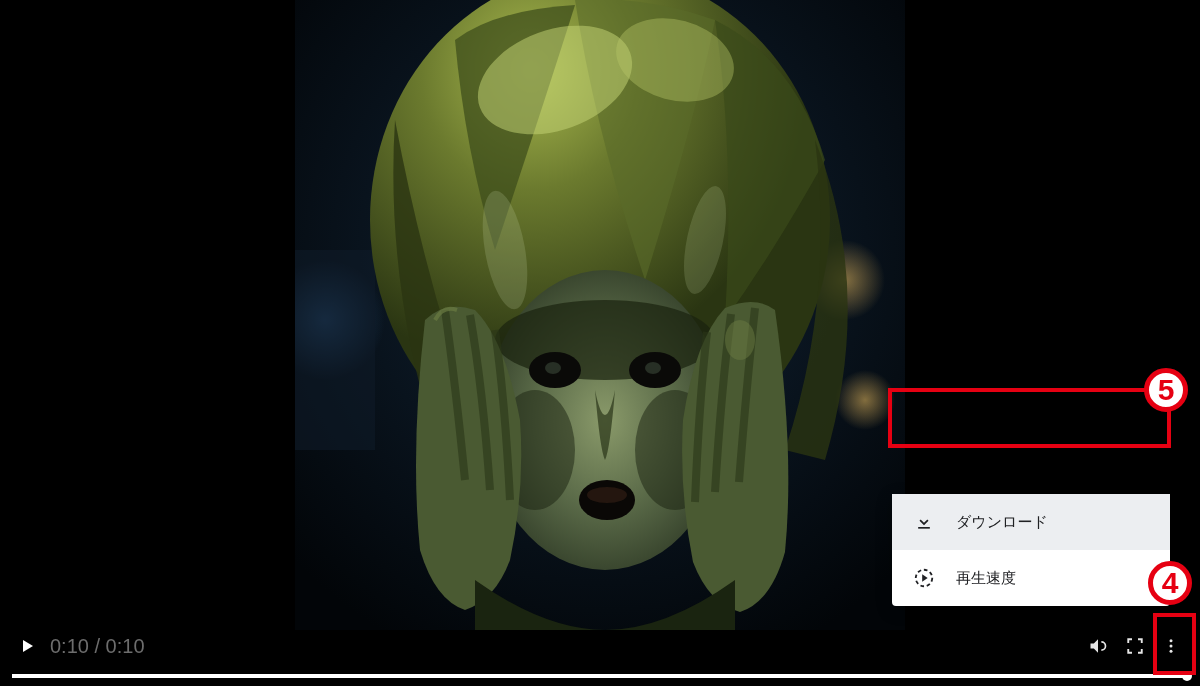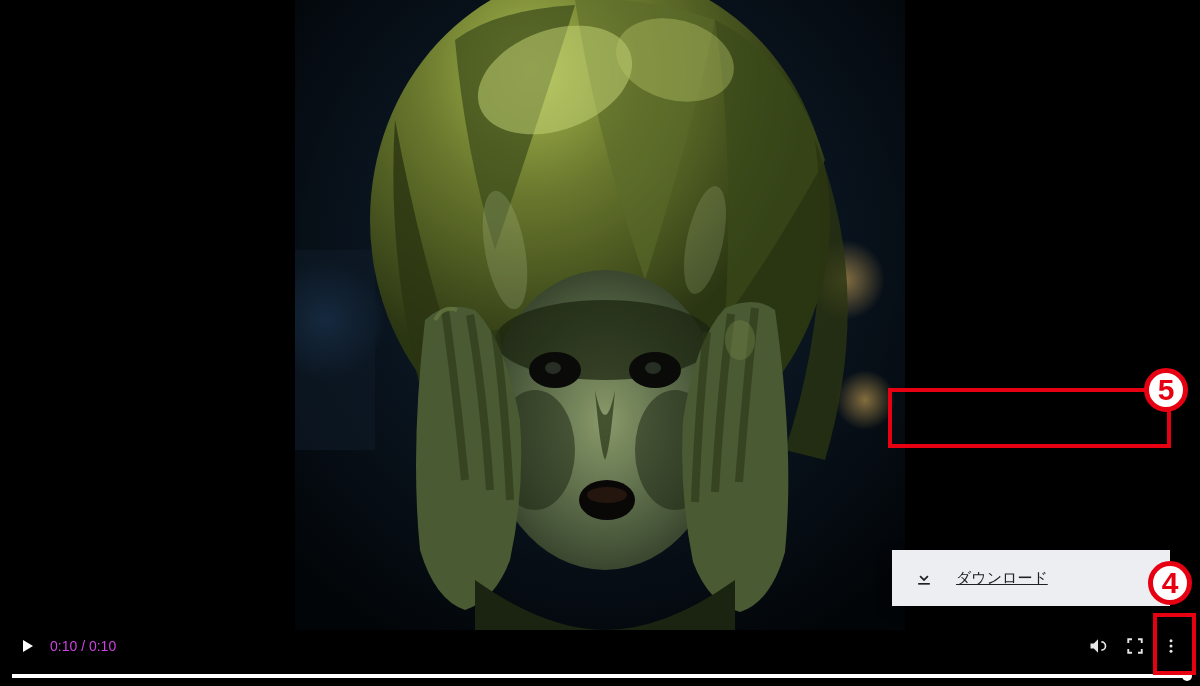--- a/index.html
+++ b/index.html
@@ -47,22 +47,22 @@
       padding: 0 20px 24px 20px;
     }
     .play-btn {
       color: #fff;
       cursor: pointer;
       display: flex;
       align-items: center;
       margin-right: 14px;
     }
     .time-label {
-      color: #d946ef;
-      font-size: 14px;
+      color: #737373;
+      font-size: 20px;
       opacity: 0.95;
     }
     .controls-spacer {
       flex: 1;
     }
     .icon-btn {
       color: #fff;
       opacity: 0.9;
       cursor: pointer;
       margin-left: 18px;
@@ -99,21 +99,20 @@
     .menu-item {
       display: flex;
       align-items: center;
       padding: 16px 20px;
       cursor: pointer;
       font-size: 15px;
       color: #202124;
     }
     .menu-item.highlighted {
       background: #eceef1;
-      text-decoration: underline;
     }
     .menu-icon {
       width: 24px;
       height: 24px;
       margin-right: 20px;
       display: flex;
       align-items: center;
       justify-content: center;
       color: #202124;
     }
@@ -281,20 +280,29 @@
 <div class="context-menu">
   <div class="menu-item highlighted">
     <span class="menu-icon">
       <svg width="20" height="20" viewBox="0 0 24 24" fill="currentColor">
         <path d="M12 3v10l-4-4-1.4 1.4L12 16l5.4-5.6L16 9l-4 4V3h0z"></path>
         <rect x="5" y="18" width="14" height="2"></rect>
       </svg>
     </span>
     <span class="menu-item-text">ダウンロード</span>
   </div>
+  <div class="menu-item">
+    <span class="menu-icon">
+      <svg width="22" height="22" viewBox="0 0 24 24" fill="none">
+        <circle cx="12" cy="12" r="9" stroke="currentColor" stroke-width="2" stroke-dasharray="4 3"></circle>
+        <path d="M10 8l6 4-6 4V8z" fill="currentColor"></path>
+      </svg>
+    </span>
+    <span class="menu-item-text">再生速度</span>
+  </div>
 </div>
 
 <div class="annotation anno-box-5"></div>
 <div class="annotation anno-circle anno-circle-5">
   <span>5</span>
 </div>
 <div class="annotation anno-box-4"></div>
 <div class="annotation anno-circle anno-circle-4">
   <span>4</span>
 </div>

